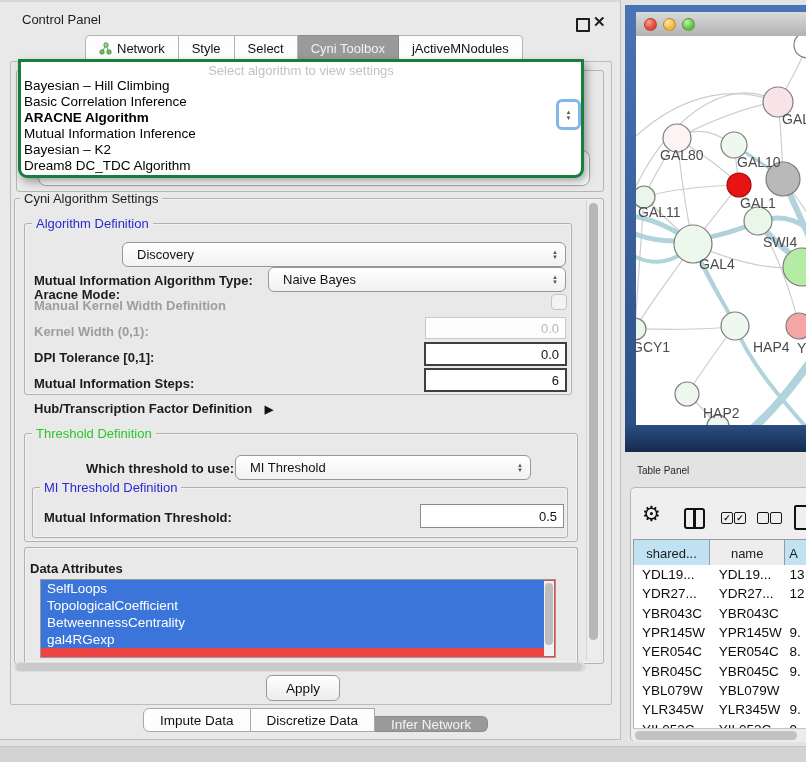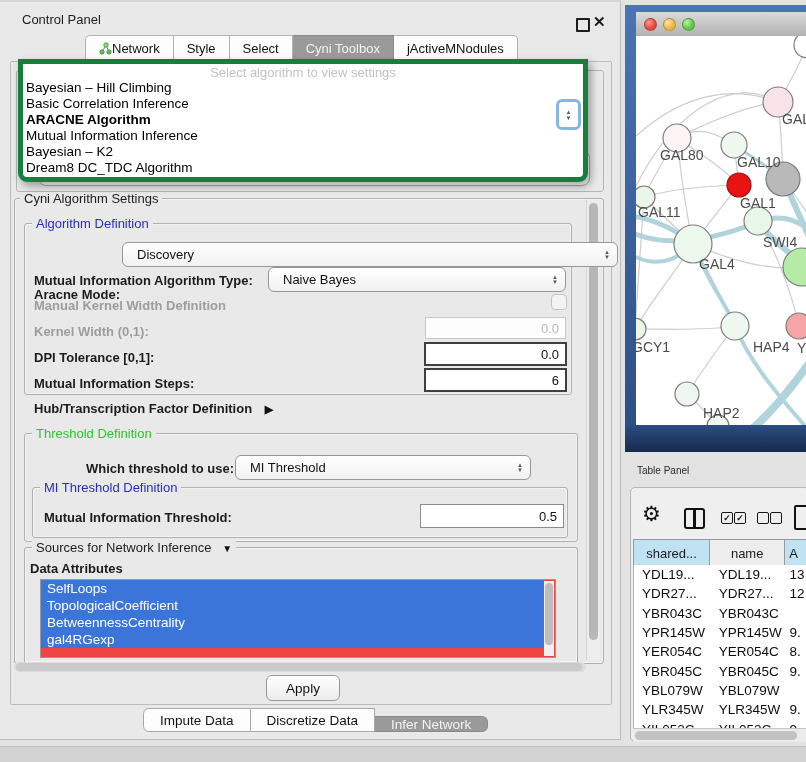--- a/index.html
+++ b/index.html
@@ -9,39 +9,39 @@
   
   .cpanel{position:absolute;left:0;top:0;width:620px;height:737px;background:#e9e9e9;
           border-right:1px solid #bdbdbd;border-bottom:1px solid #bdbdbd;border-top:2px solid #d7d7d7;}
   .cp-title{position:absolute;left:22px;top:10px;font-size:13px;color:#1d1d1d;}
   .win-float{position:absolute;left:576px;top:16px;width:10px;height:10px;border:2px solid #1d1d1d;border-radius:1px;background:transparent;}
   .win-close{position:absolute;left:593px;top:11px;font-size:15px;font-weight:bold;color:#1d1d1d;}
 
   
   .tabbar{position:absolute;left:85px;top:33px;height:26px;display:flex;align-items:stretch;}
   .tab{background:#fdfdfd;border:1px solid #b3b3b3;border-left:none;padding:0 13px;display:flex;align-items:center;
-       font-size:13px;color:#111;}
+       font-size:13px;color:#111;gap:5px;}
   .tab.first{border-left:1px solid #b3b3b3;border-radius:5px 0 0 0;}
   .tab.last{border-radius:0 5px 0 0;}
   .tab.sel{background:#9a9a9a;border-color:#8b8b8b;color:#f2f2f2;}
 
   
   .content{position:absolute;left:10px;top:59px;width:600px;height:642px;border:1px solid #bcbcbc;
            border-radius:2px;background:#e9e9e9;}
 
   
   .hid-group{position:absolute;left:16px;top:68px;width:586px;height:120px;border:1px solid #b5b5b5;border-radius:3px;z-index:5;}
   .bg-combo{position:absolute;left:38px;top:148px;width:550px;height:34px;background:#fff;border:1px solid #a8a8a8;border-radius:8px;z-index:6;}
   .bg-combo-text{position:absolute;left:17px;top:9px;font-size:13px;color:#c3c3c3;}
   .focus-stepper{position:absolute;left:556px;top:97px;width:19px;height:25px;background:#fff;border:3px solid #84b6e9;border-radius:6px;z-index:60;
                  display:flex;flex-direction:column;align-items:center;justify-content:center;}
   .focus-stepper span{font-size:6px;line-height:6px;color:#555;}
 
   
-  .popup{position:absolute;left:18px;top:57px;width:560px;height:113px;background:#fff;border:5px solid #15803d;
+  .popup{position:absolute;left:18px;top:57px;width:560px;height:113px;background:#fff;border:3px solid #15803d;
          border-radius:0 0 9px 9px;box-shadow:3px 4px 9px rgba(0,0,0,.35);z-index:40;overflow:hidden;}
   .popup-ph{text-align:center;font-size:13px;color:#c2c2c2;padding-top:1px;height:15px;}
   .popup-item{font-size:13.5px;color:#000;padding-left:3px;height:16px;line-height:16px;}
   .popup-item.bold{font-weight:bold;}
 
   
   .group{position:absolute;border:1px solid #b0b0b0;border-radius:3px;box-shadow:inset 0 0 0 1px rgba(255,255,255,.45);}
   .gtitle{position:absolute;font-size:13px;background:#e9e9e9;padding:0 4px;white-space:nowrap;color:#1d1d1d;}
   .gtitle.blue{color:#2a2ad2;}
   .gtitle.green{color:#2bc62b;}
@@ -184,21 +184,21 @@
     <div class="group" style="left:14px;top:196px;width:588px;height:464px;"></div>
     <div class="gtitle" style="left:20px;top:189px;">Cyni Algorithm Settings</div>
     <div class="vscroll">
         <div class="vthumb"></div>
       </div>
 
     <div class="group" style="left:24px;top:221px;width:546px;height:170px;"></div>
     <div class="gtitle blue" style="left:32px;top:214px;">Algorithm Definition</div>
 
     <div class="lbl" style="left:34px;top:246px;margin-top:39px;">Aracne Mode:</div>
-    <div class="combo" style="left:122px;top:240px;width:496px;border-radius:6px;">
+    <div class="combo" style="left:122px;top:240px;width:444px;border-radius:6px;">
       <span>Discovery</span>
       <span class="stp">
           <span>▲</span>
           <span>▼</span>
         </span>
     </div>
 
     <div class="lbl" style="left:34px;top:271px;">Mutual Information Algorithm Type:</div>
     <div class="combo" style="left:268px;top:265px;width:298px;">
       <span>Naive Bayes</span>
@@ -244,24 +244,20 @@
     </div>
 
     <div class="group" style="left:32px;top:485px;width:534px;height:49px;"></div>
     <div class="gtitle blue" style="left:40px;top:478px;">MI Threshold Definition</div>
     <div class="lbl" style="left:44px;top:508px;">Mutual Information Threshold:</div>
     <div class="field soft" style="left:420px;top:502px;width:144px;height:24px;">
       <span>0.5</span>
     </div>
 
     <div class="group" style="left:24px;top:545px;width:552px;height:114px;border-bottom:none;border-radius:3px 3px 0 0;"></div>
-    <div class="gtitle" style="left:32px;top:538px;">
-      <span>Sources for Network Inference</span>
-      <span class="tri" style="margin-left:7px;font-size:10px;">▼</span>
-    </div>
     <div class="lbl" style="left:30px;top:559px;">Data Attributes</div>
 
     <div class="attr-list">
       <div class="attr-item">SelfLoops</div>
       <div class="attr-item">TopologicalCoefficient</div>
       <div class="attr-item">BetweennessCentrality</div>
       <div class="attr-item">gal4RGexp</div>
       <div class="attr-scroll">
           <div class="attr-thumb"></div>
         </div>

